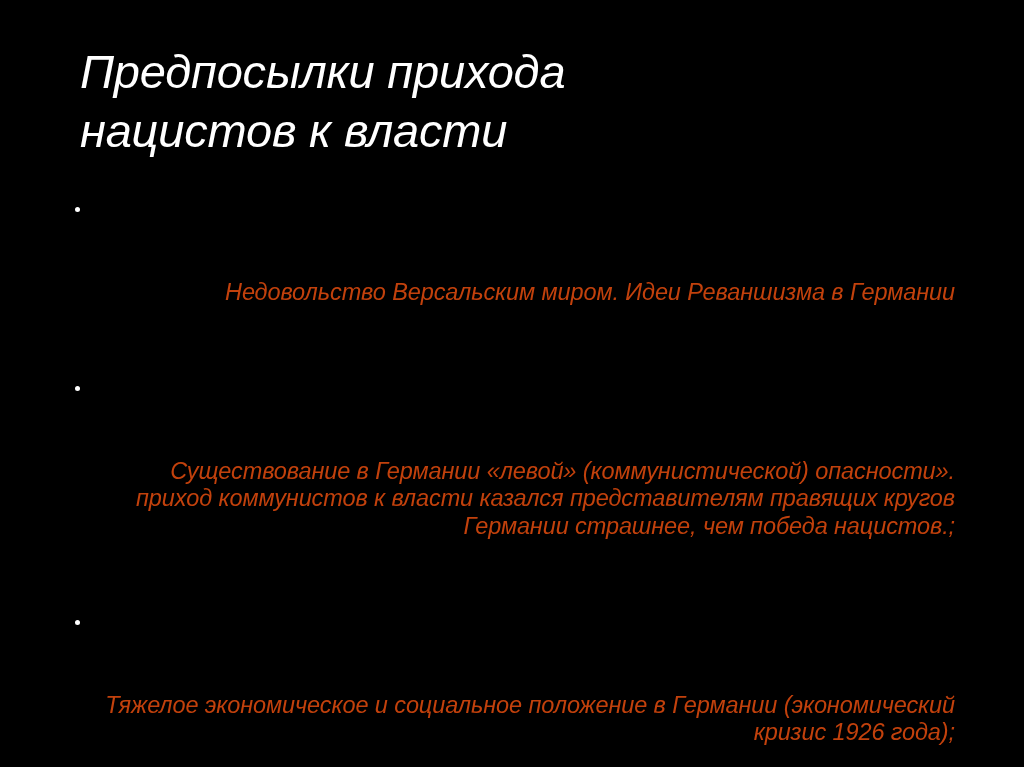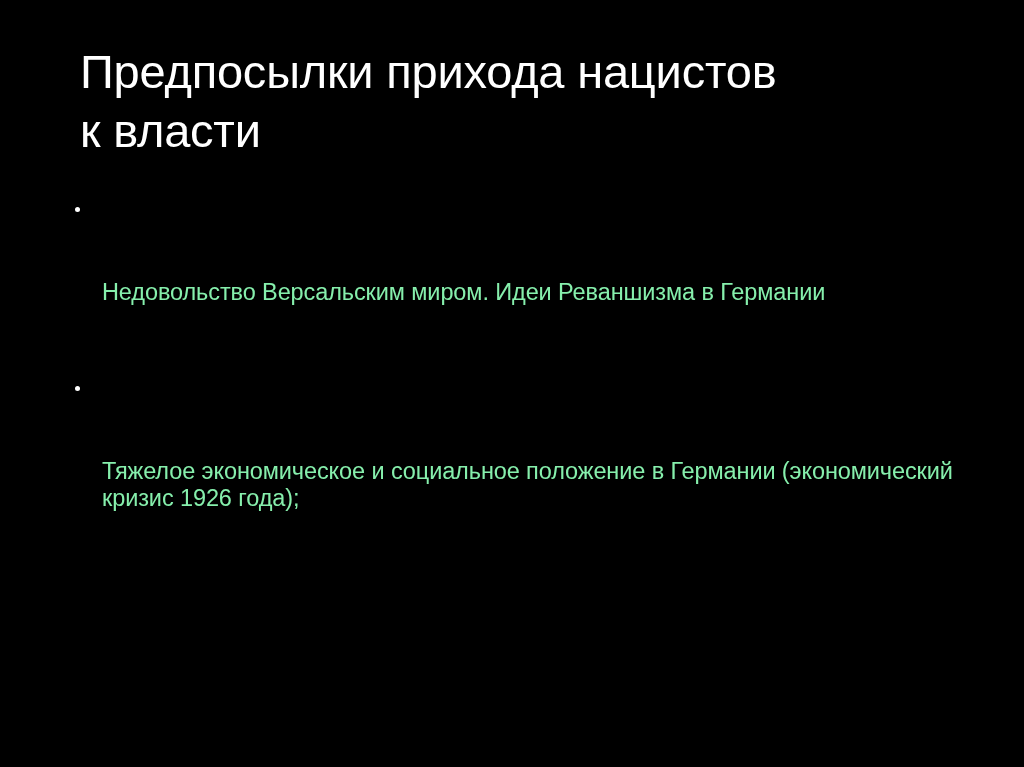--- a/index.html
+++ b/index.html
@@ -16,20 +16,21 @@
     -webkit-font-smoothing: antialiased;
   }
 
   .slide {
     position: relative;
     width: 884px;
     height: 767px;
     background: #000000;
     color: #ffffff;
     box-sizing: border-box;
+    font-style: italic;
   }
 
   
   .slide-title {
     position: absolute;
     left: 80px;
     top: 42px;
     width: 700px;
     font-size: 47px;
     line-height: 59px;
@@ -50,24 +51,24 @@
     padding: 0;
     list-style: none;
   }
 
   .bullet-item {
     position: relative;
     padding-left: 32px;
     font-size: 23.5px;
     line-height: 27.5px;
     font-weight: 400;
-    color: #86efac;
+    color: #c2410c;
     margin: 0 0 14px 0;
     letter-spacing: -0.1px;
-    text-align: left;
+    text-align: right;
     white-space: pre-wrap;
   }
 
   .bullet-item:last-child {
     margin-bottom: 0;
   }
 
   .bullet-marker {
     position: absolute;
     left: 5px;
@@ -89,20 +90,24 @@
 
   <h1 class="slide-title">Предпосылки прихода нацистов к власти</h1>
 
   <ul class="slide-body">
 
     <li class="bullet-item">
       <span class="bullet-marker"></span>
       <span class="bullet-text">Недовольство Версальским миром. Идеи Реваншизма в Германии</span>
     </li>
 
+    <li class="bullet-item">
+      <span class="bullet-marker"></span>
+      <span class="bullet-text">Существование в Германии «левой» (коммунистической) опасности». приход коммунистов к власти казался представителям правящих кругов Германии страшнее, чем победа нацистов.;</span>
+    </li>
 
     <li class="bullet-item">
       <span class="bullet-marker"></span>
       <span class="bullet-text">Тяжелое экономическое и социальное положение в Германии (экономический кризис 1926 года);</span>
     </li>
 
   </ul>
 
 </div>
 

